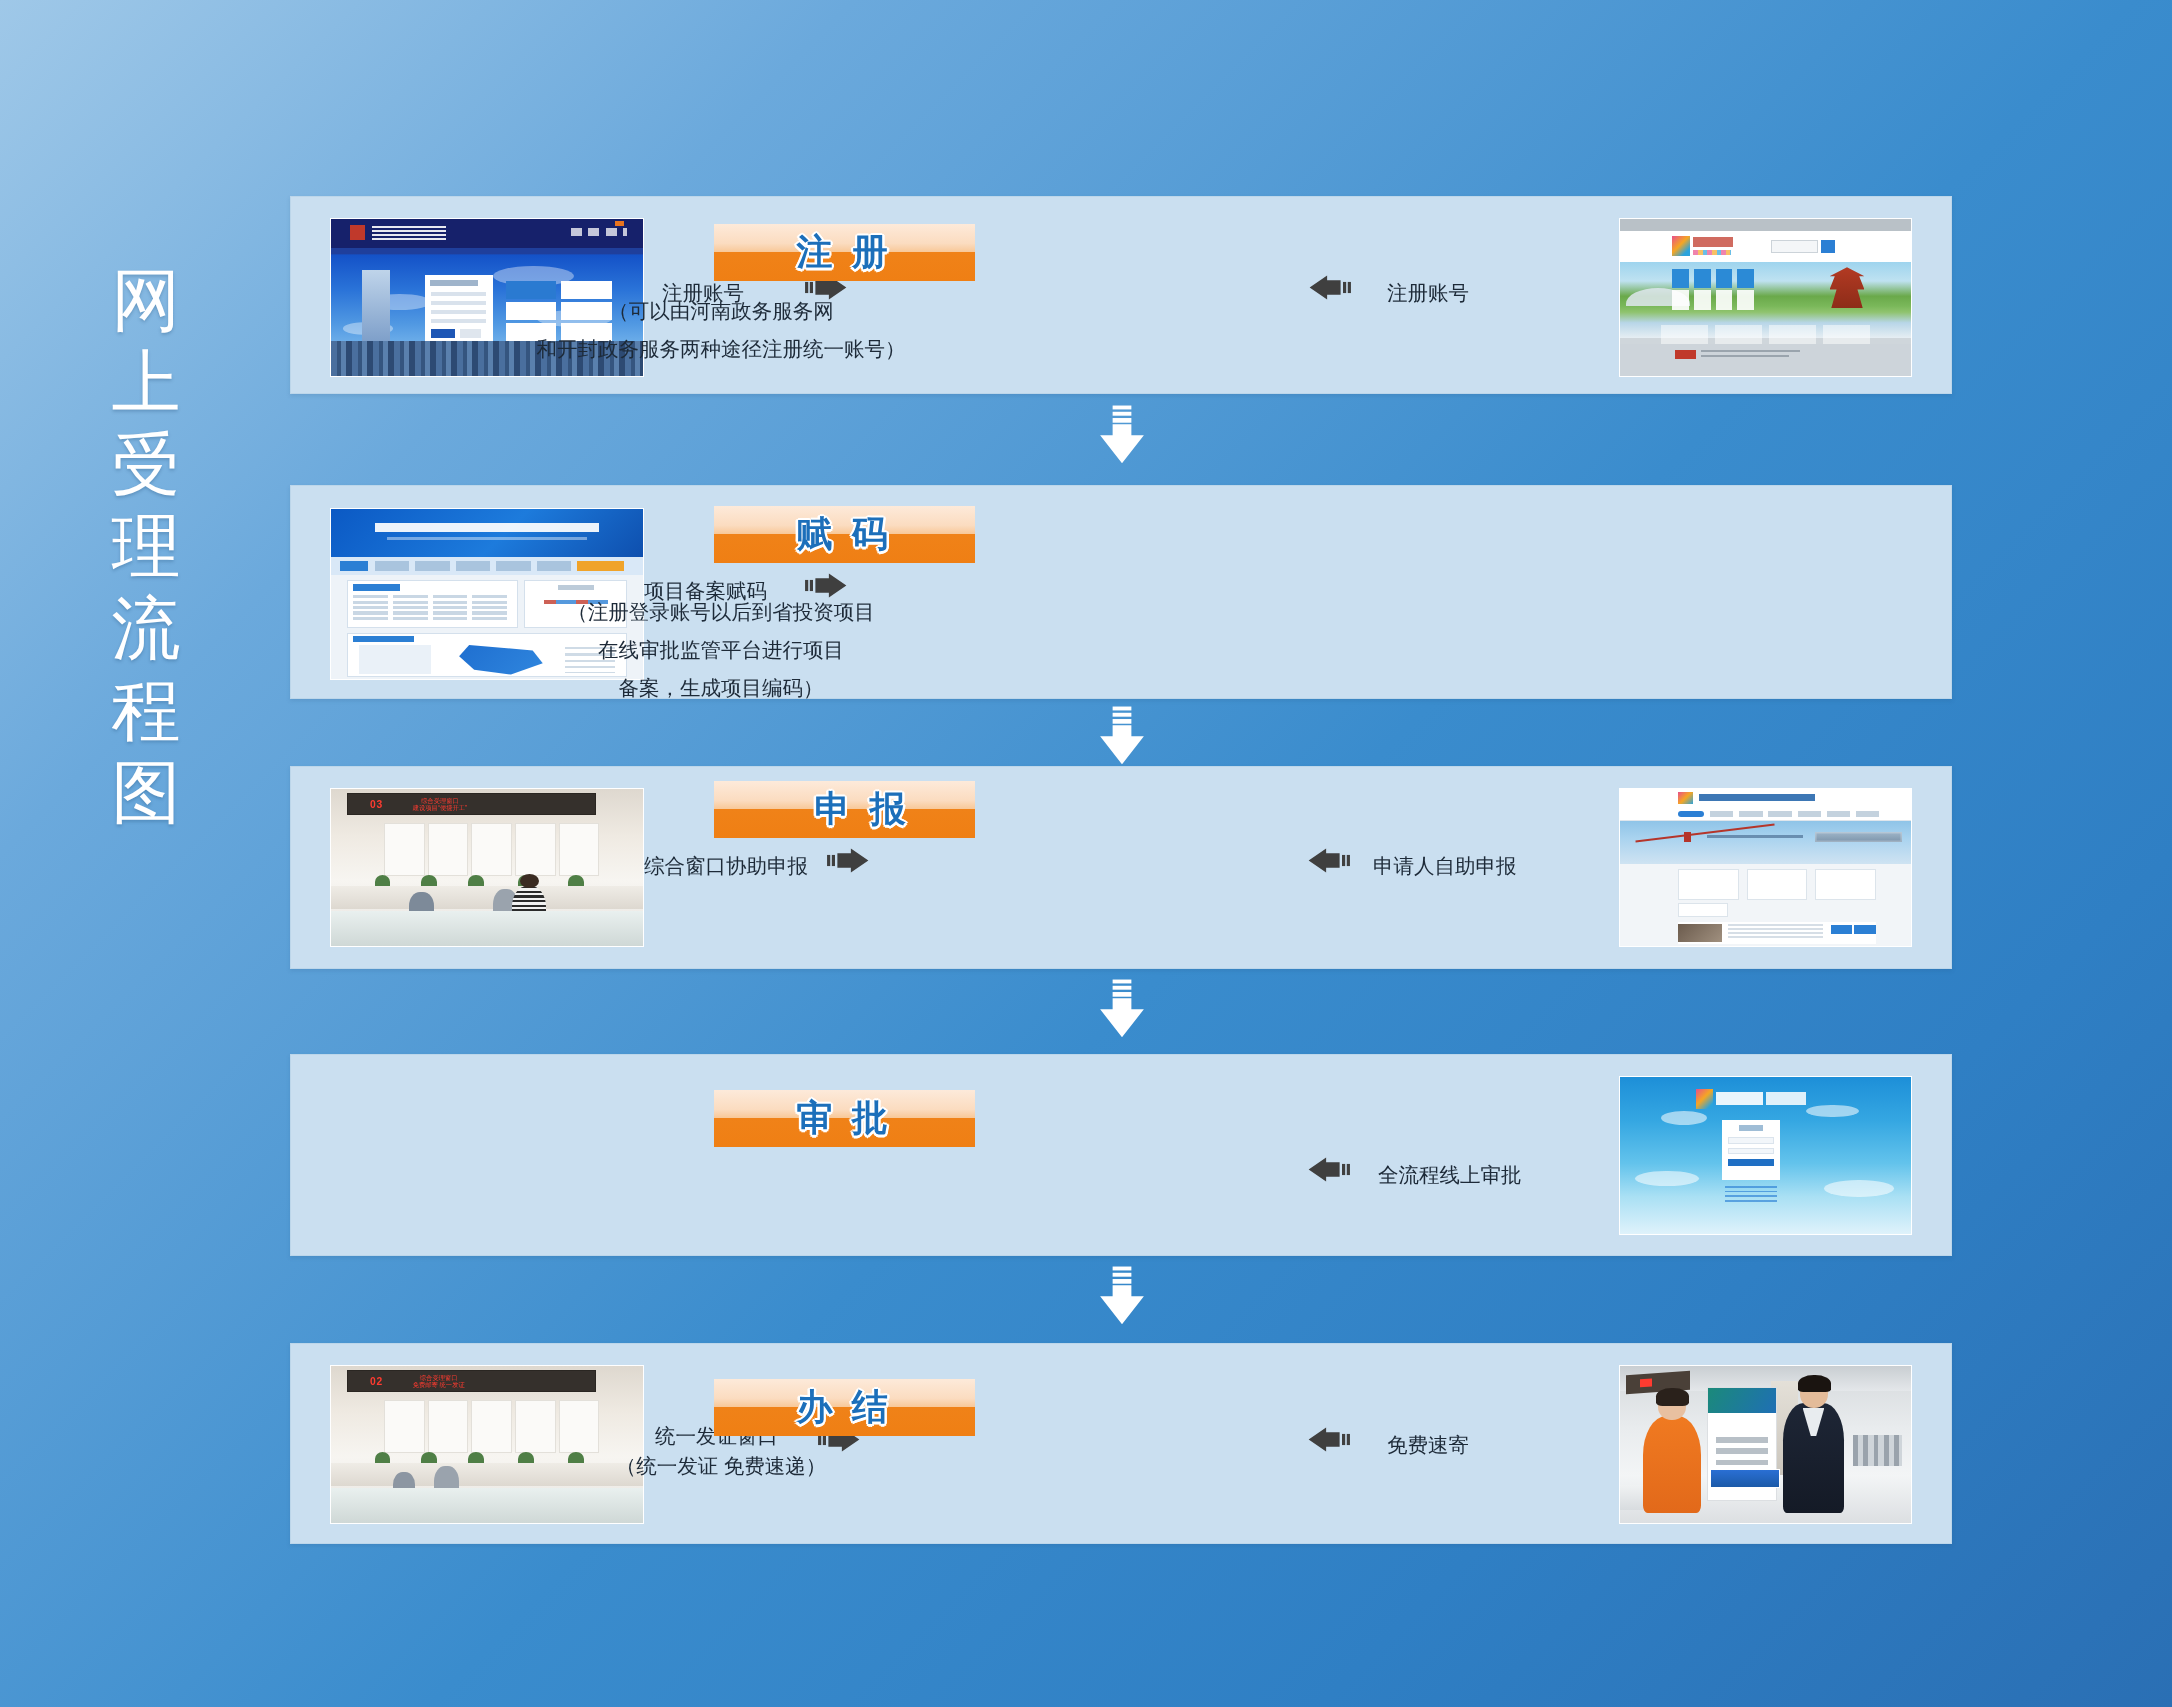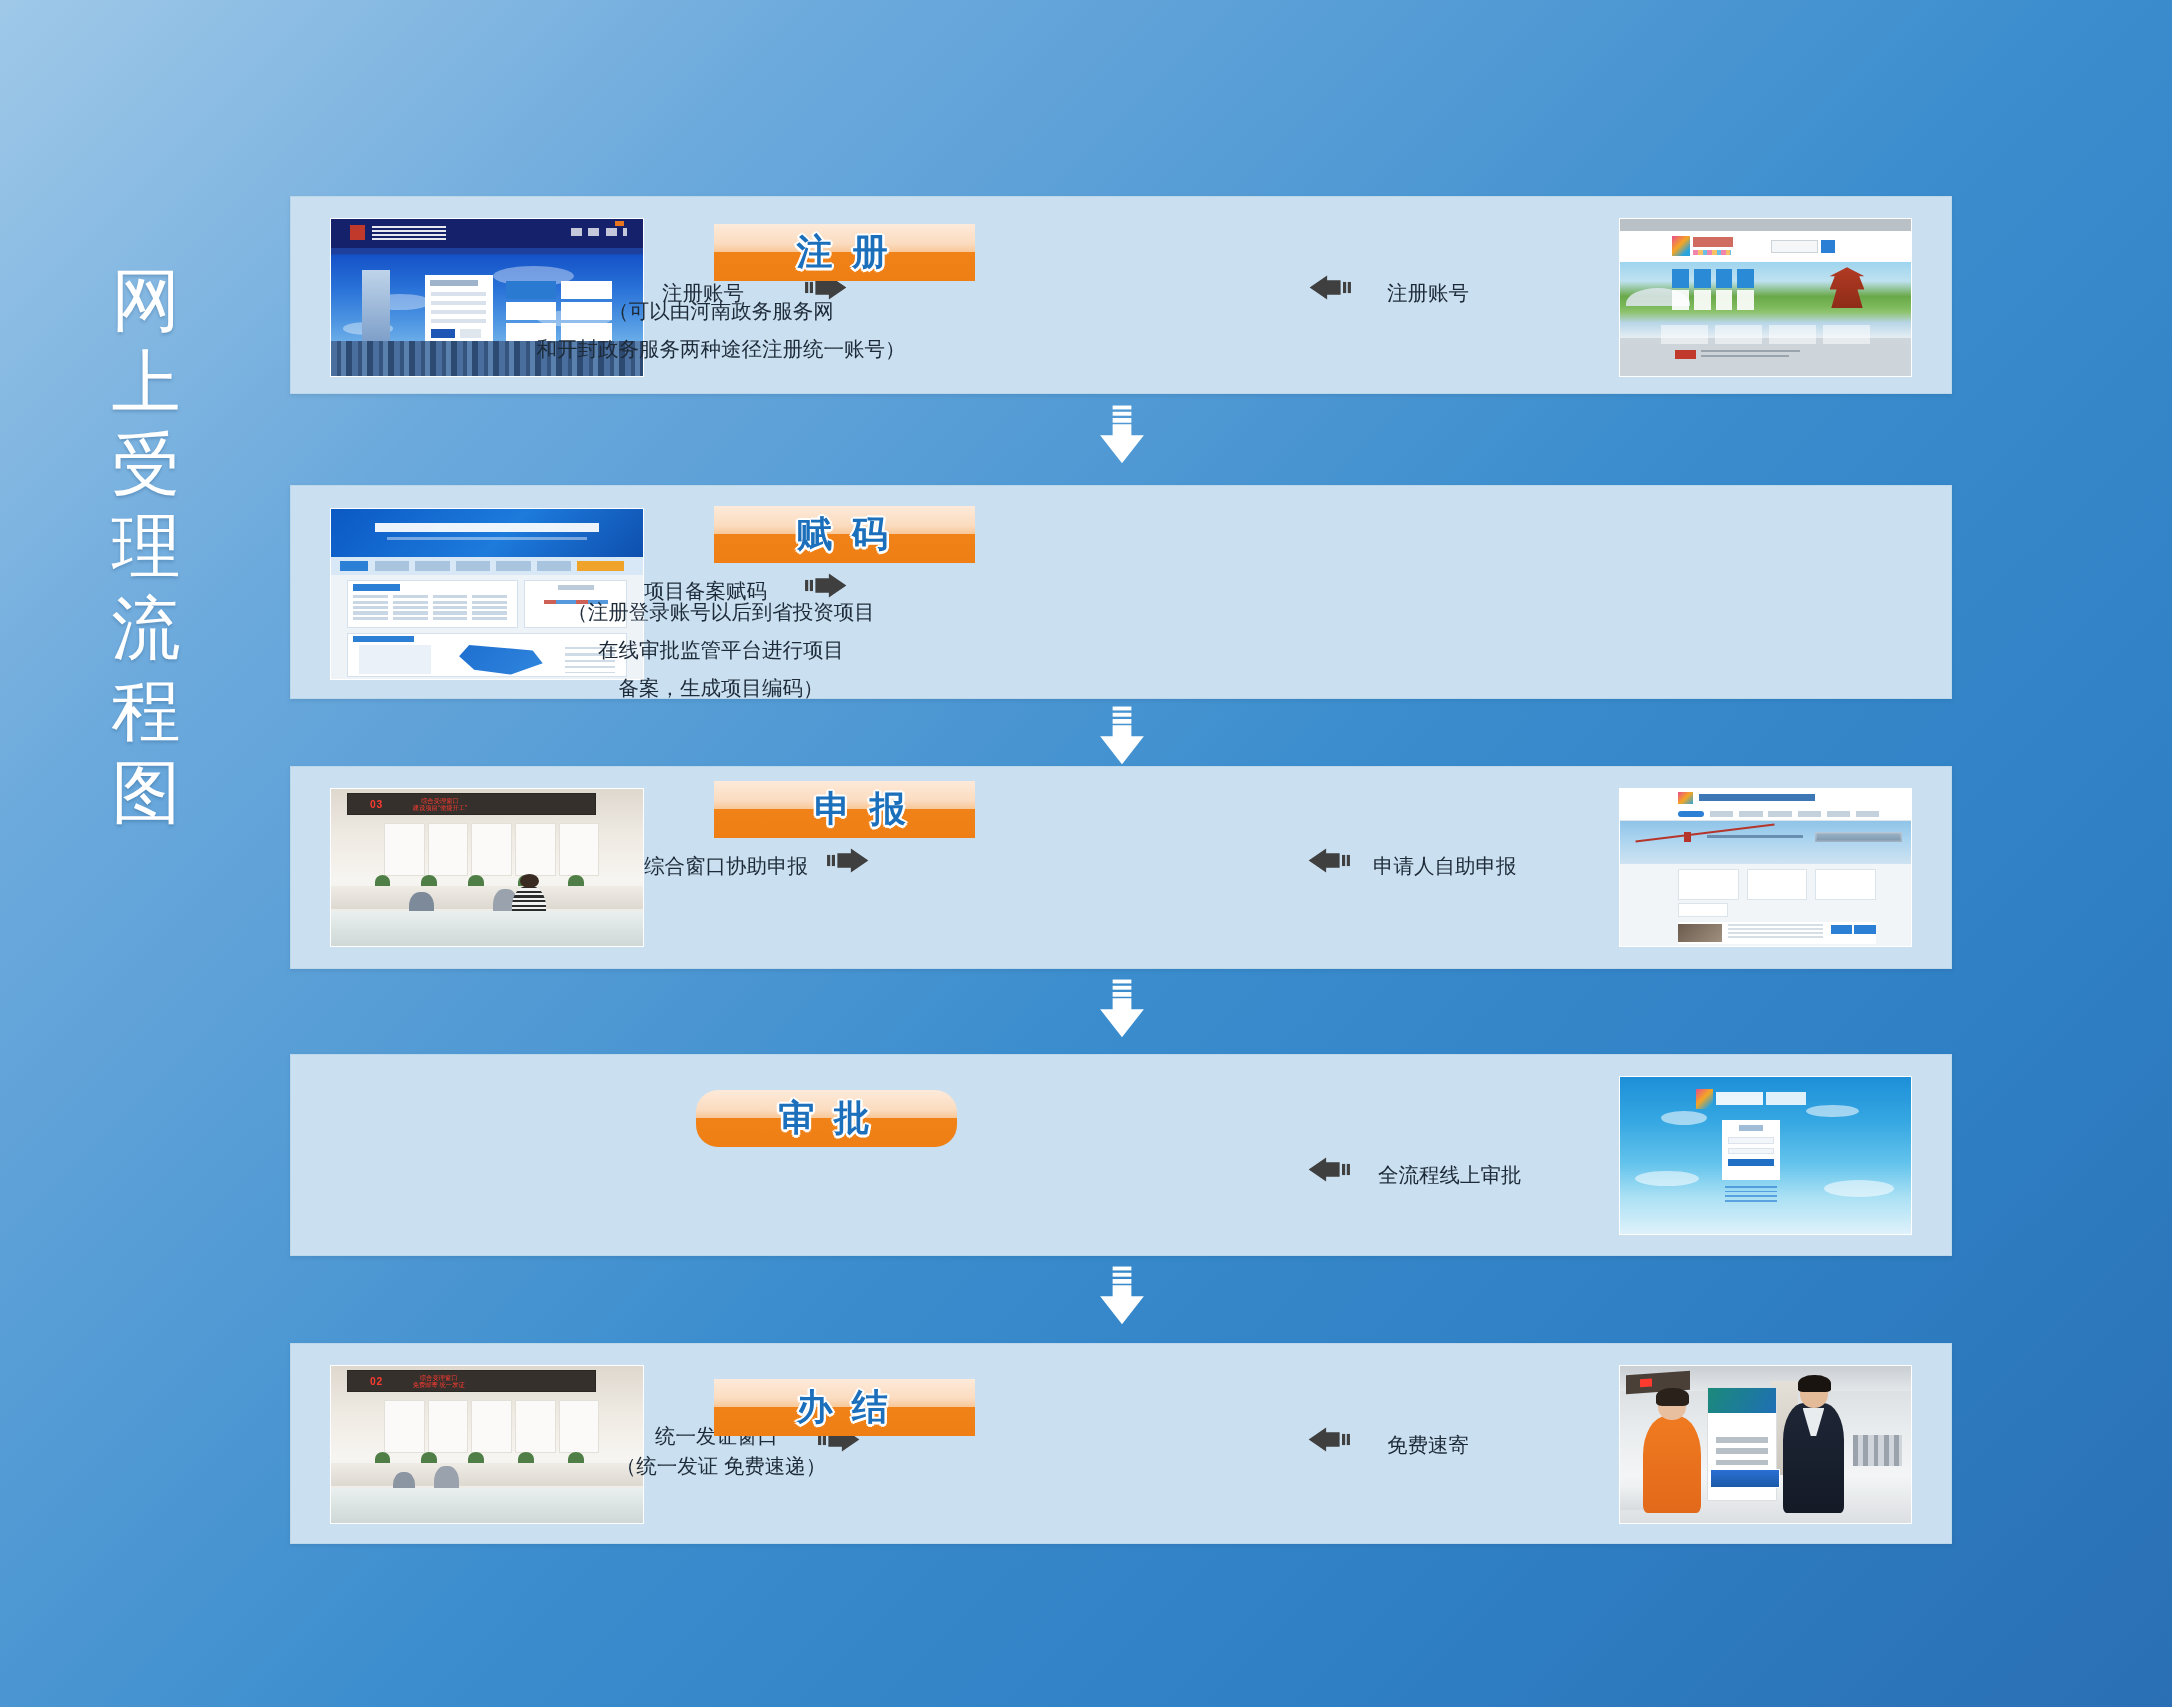--- a/index.html
+++ b/index.html
@@ -617,21 +617,21 @@
           <rect x="20" y="0" width="24" height="5"></rect>
           <rect x="20" y="8" width="24" height="5"></rect>
           <rect x="20" y="16" width="24" height="6"></rect>
           <path d="M20 24 h24 v14 h16 L32 74 L4 38 h16 Z"></path>
         </g>
       </svg>
   </div>
 
   <div class="band r4">
    <div class="row-inner">
-    <div class="badge" style="left:405px; top:35px;border-radius:22px;">
+    <div class="badge" style="left:423px; top:35px;">
       <span class="btxt">审 批</span>
     </div>
 
 
     <div class="arrow-h" style="left:1016px; top:101px;">
       <svg viewBox="0 0 54 34">
             <g fill="#3f3f3f">
               <path d="M41 8 H24 V2 L2 17 L24 32 V26 H41 Z"></path>
               <rect x="44" y="10" width="4" height="14"></rect>
               <rect x="50" y="10" width="4" height="14"></rect>

